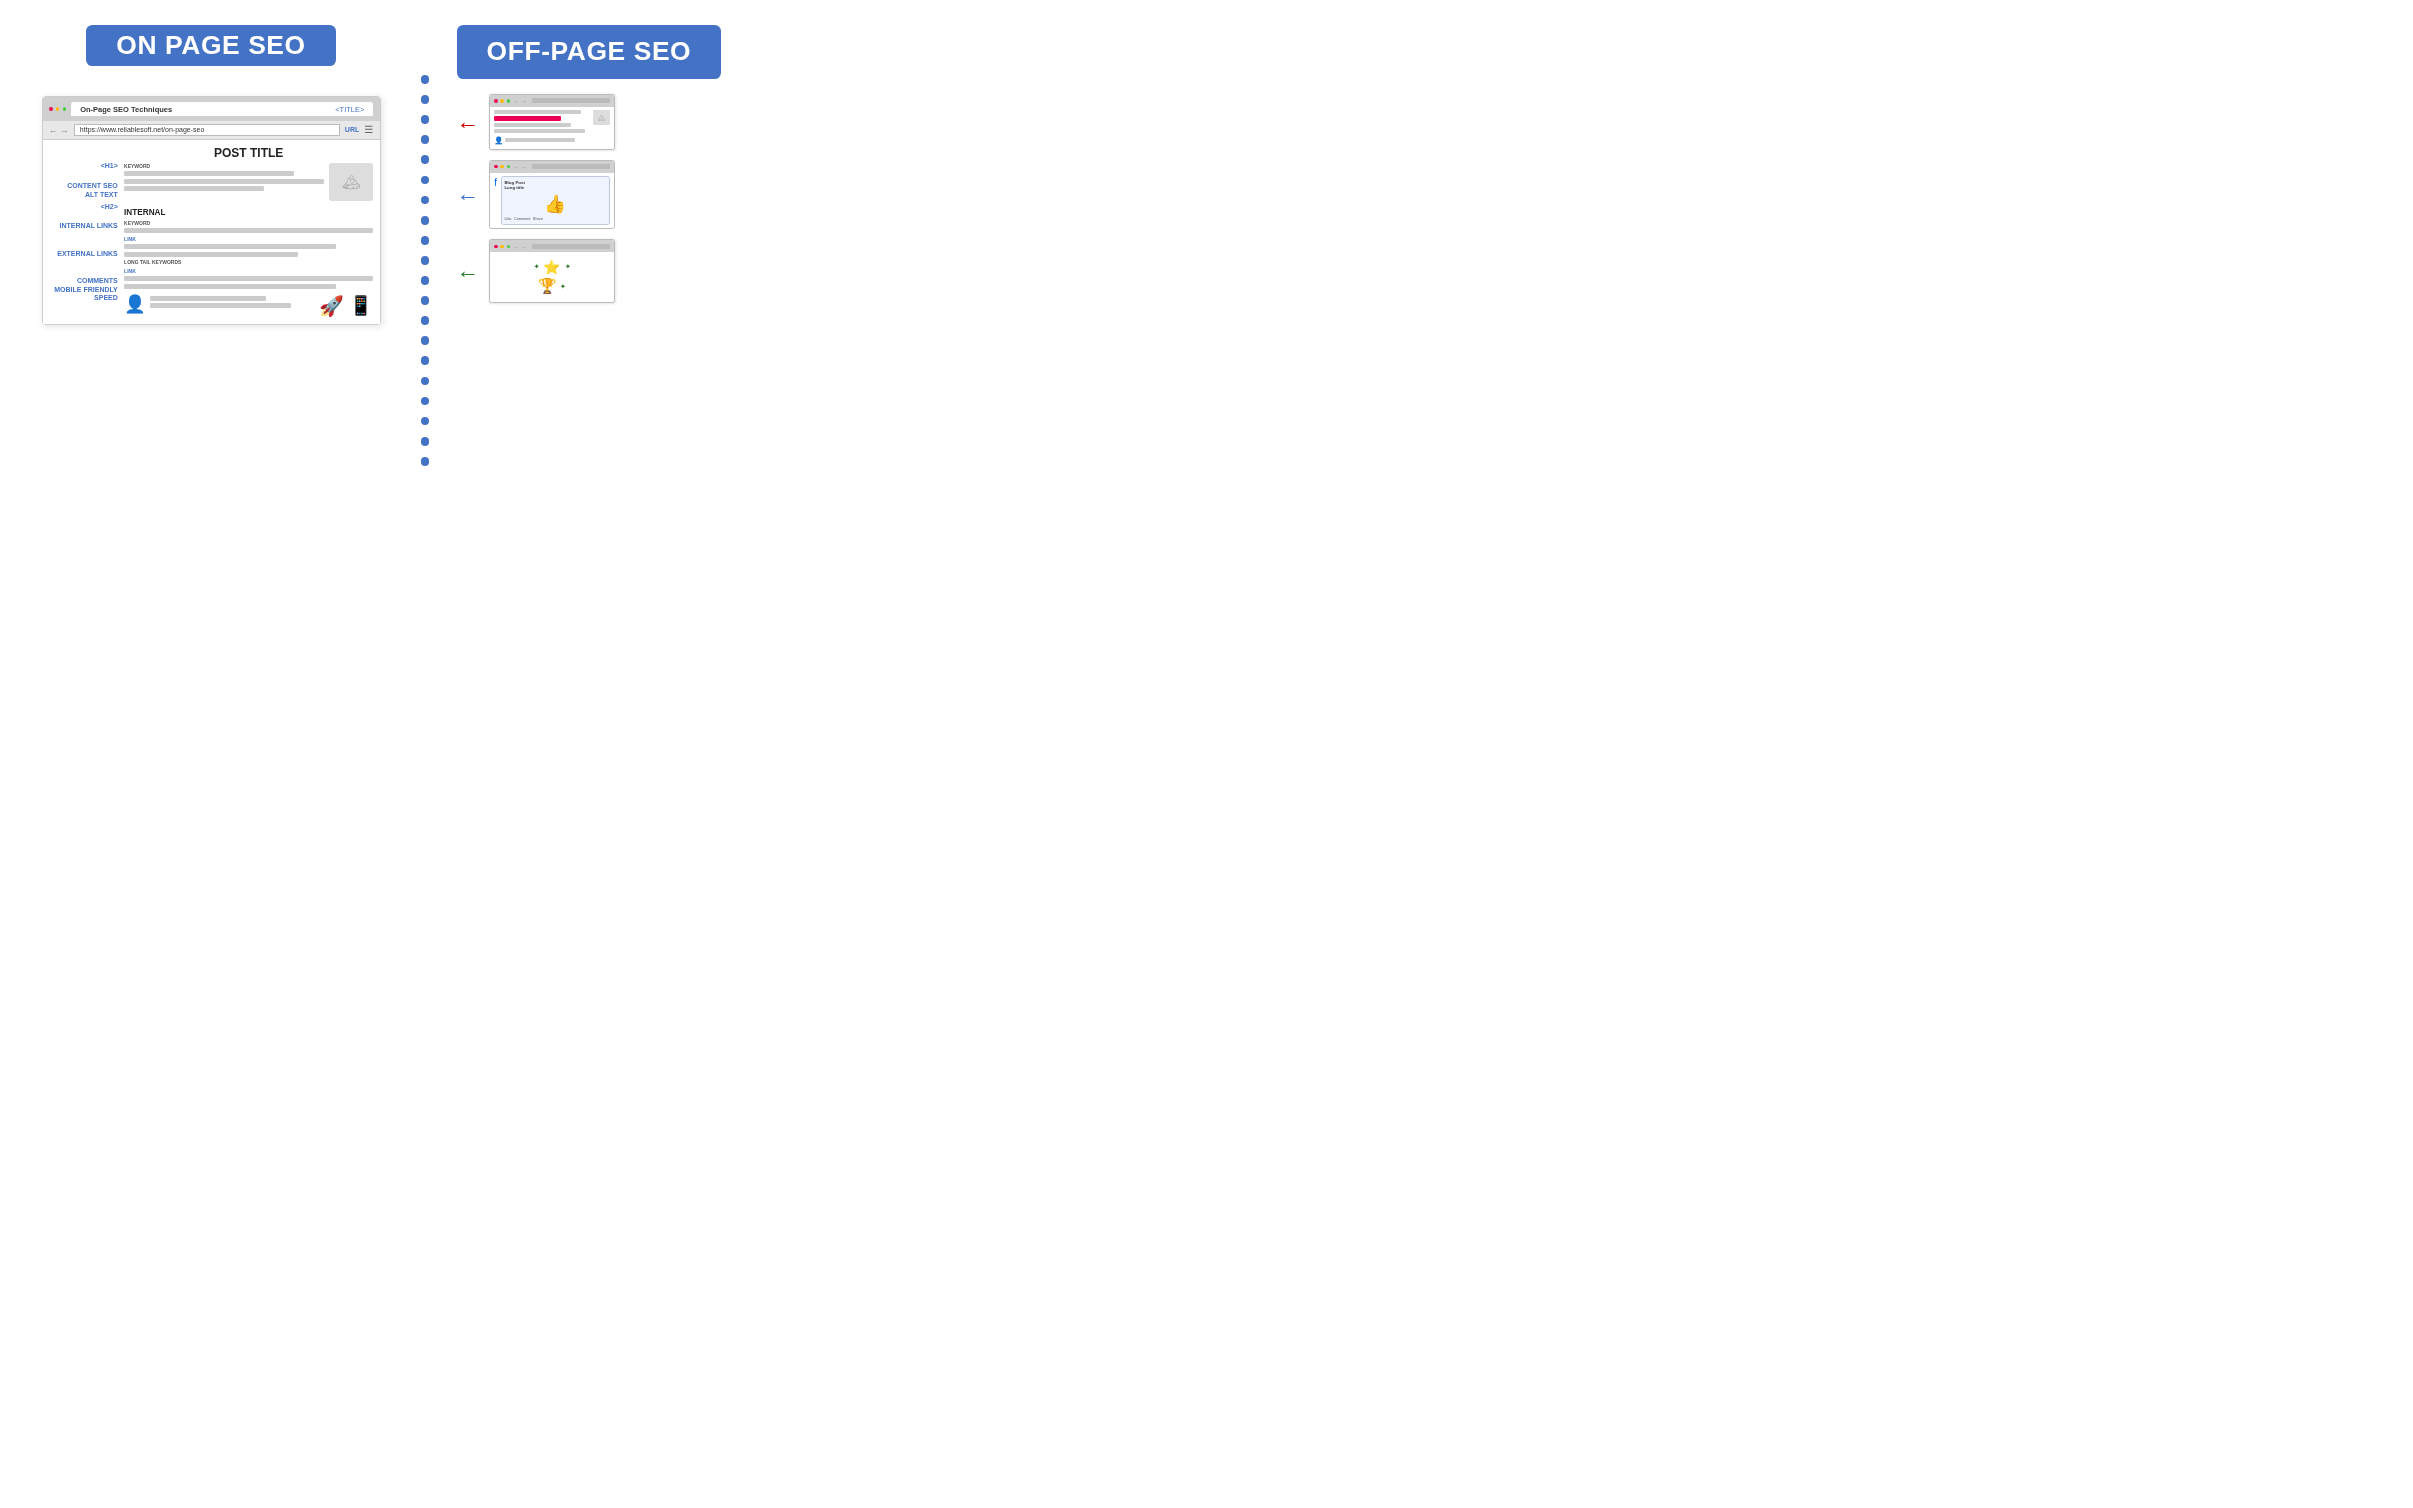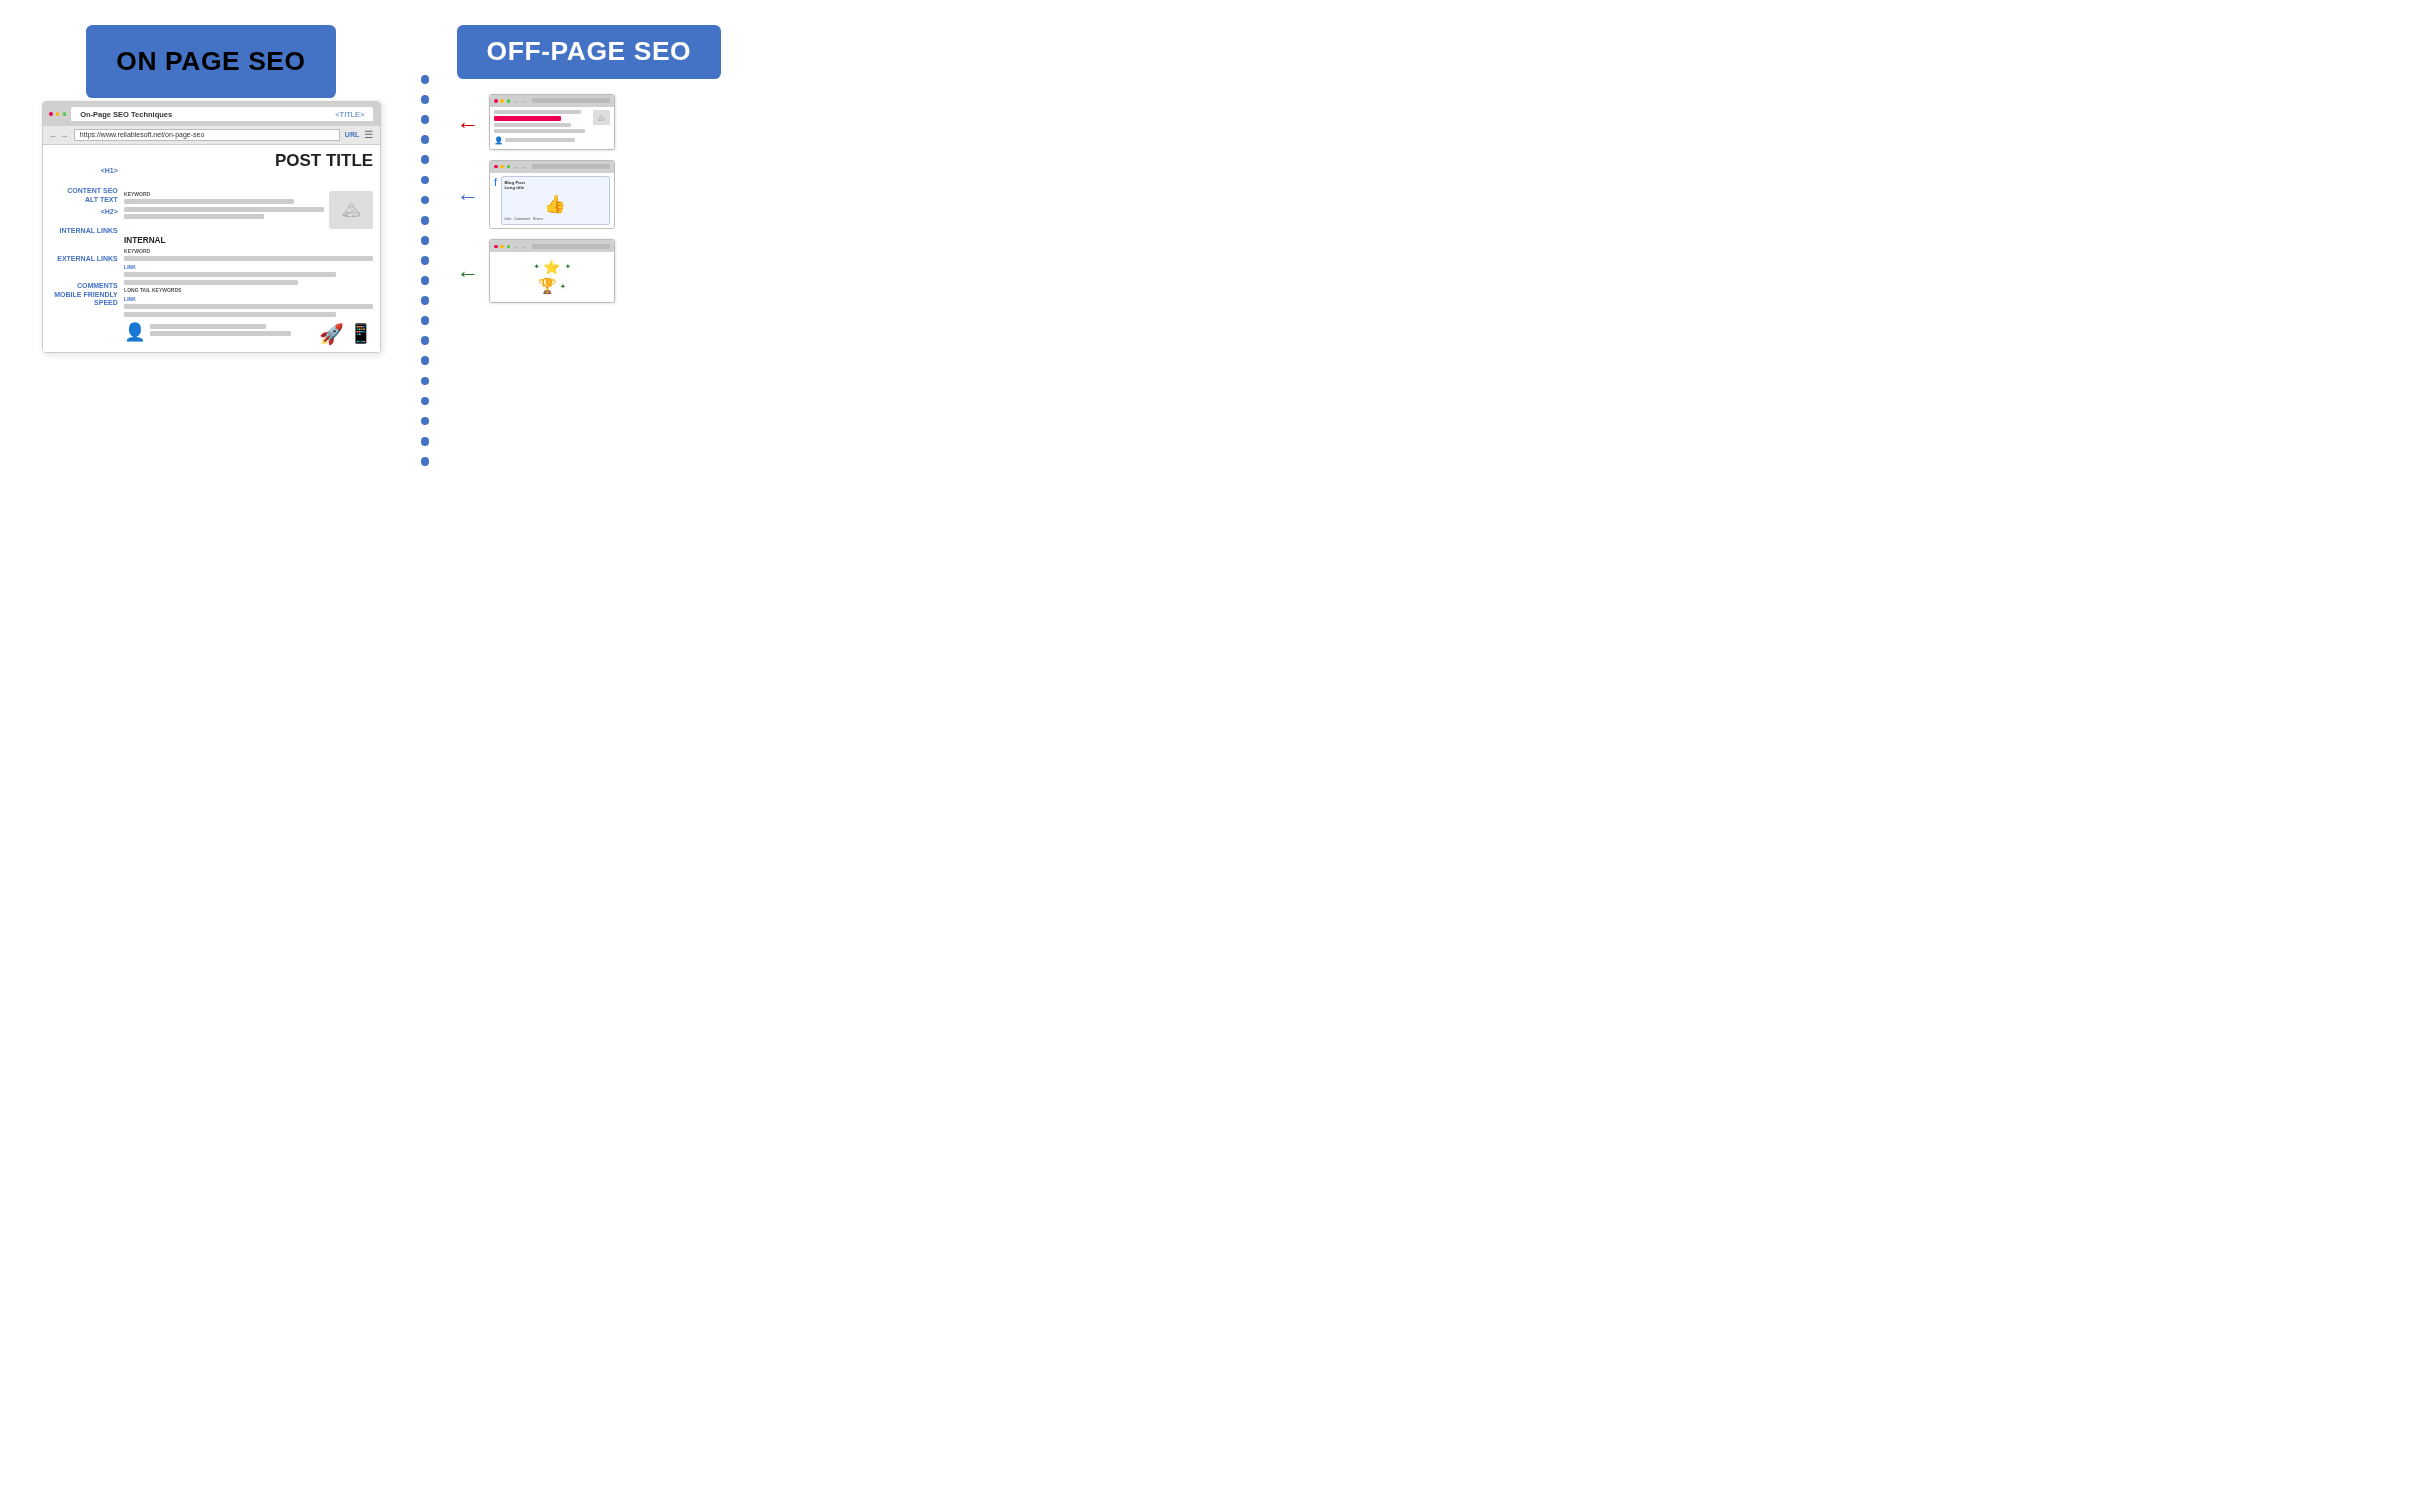--- a/index.html
+++ b/index.html
@@ -25,26 +25,26 @@
     
     .left-section {
       width: 390px;
       display: flex;
       flex-direction: column;
       align-items: center;
     }
 
     .title-badge {
       background: #4472c4;
-      color: #000000;
+      color: #ffffff;
       font-size: 26.4px;
       font-weight: bold;
-      padding: 21px 30px;
+      padding: 5px 30px;
       border-radius: 6.3px;
-      margin-bottom: 3px;
+      margin-bottom: 30px;
       letter-spacing: 0.6px;
     }
 
     .browser-mockup {
       width: 339px;
       border: 1.3px solid #ccc;
       border-radius: 3.8px;
       background: white;
       box-shadow: 1.3px 1.3px 6.3px rgba(0,0,0,0.1);
     }
@@ -150,25 +150,25 @@
     .label-spacer-xl { height: 19px; }
 
     .page-content {
       flex: 1;
       display: flex;
       flex-direction: column;
       gap: 2.5px;
     }
 
     .post-title-text {
-      font-size: 17px;
+      font-size: 12px;
       font-weight: 900;
       color: #222;
-      text-align: right;
-      margin-bottom: 17px;
+      text-align: center;
+      margin-bottom: 0;
     }
 
     .content-area {
       display: flex;
       gap: 5px;
       margin-bottom: 2.5px;
     }
 
     .text-blocks {
       flex: 1;

